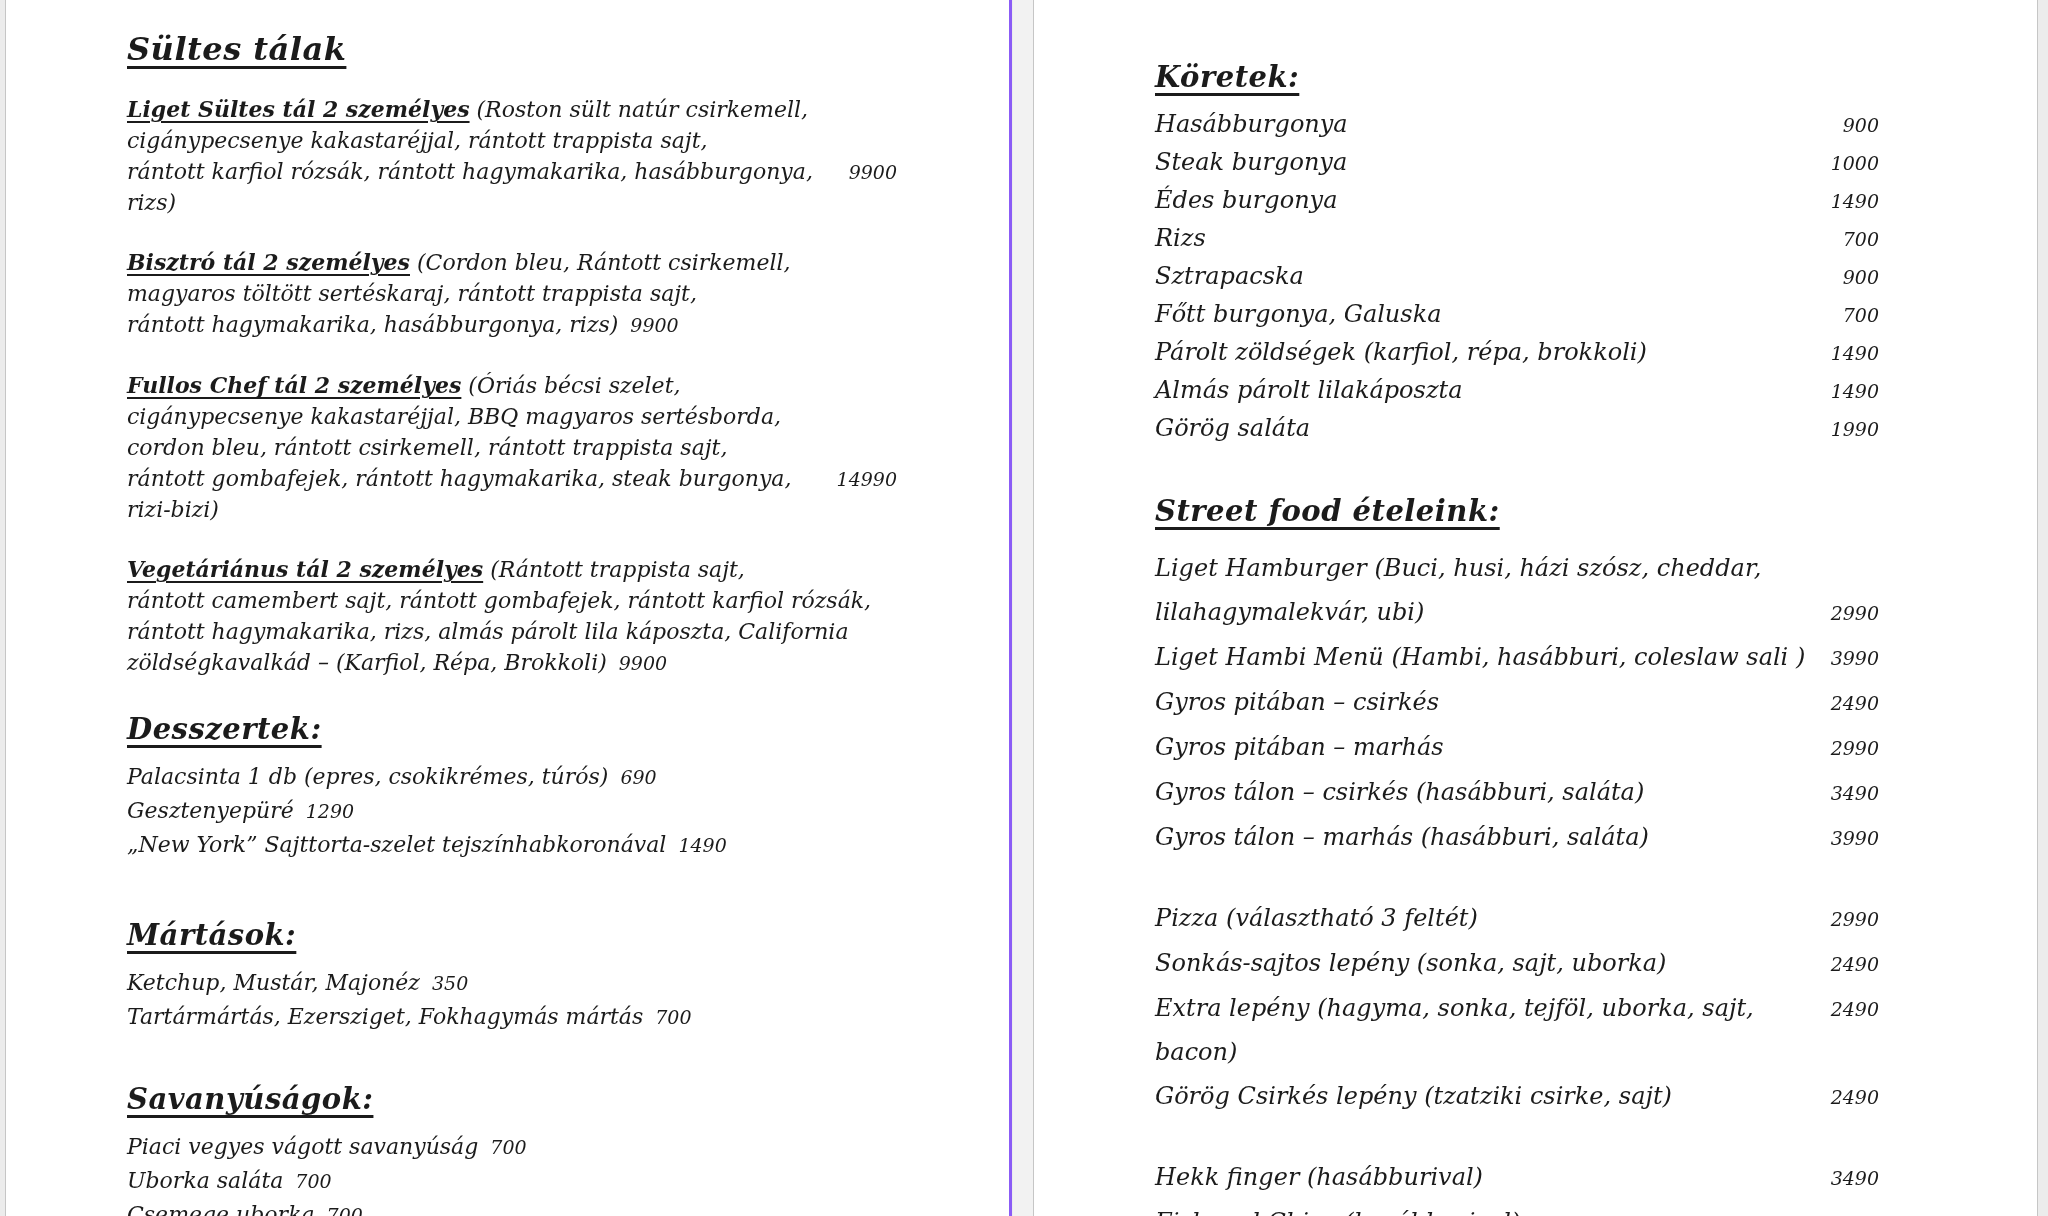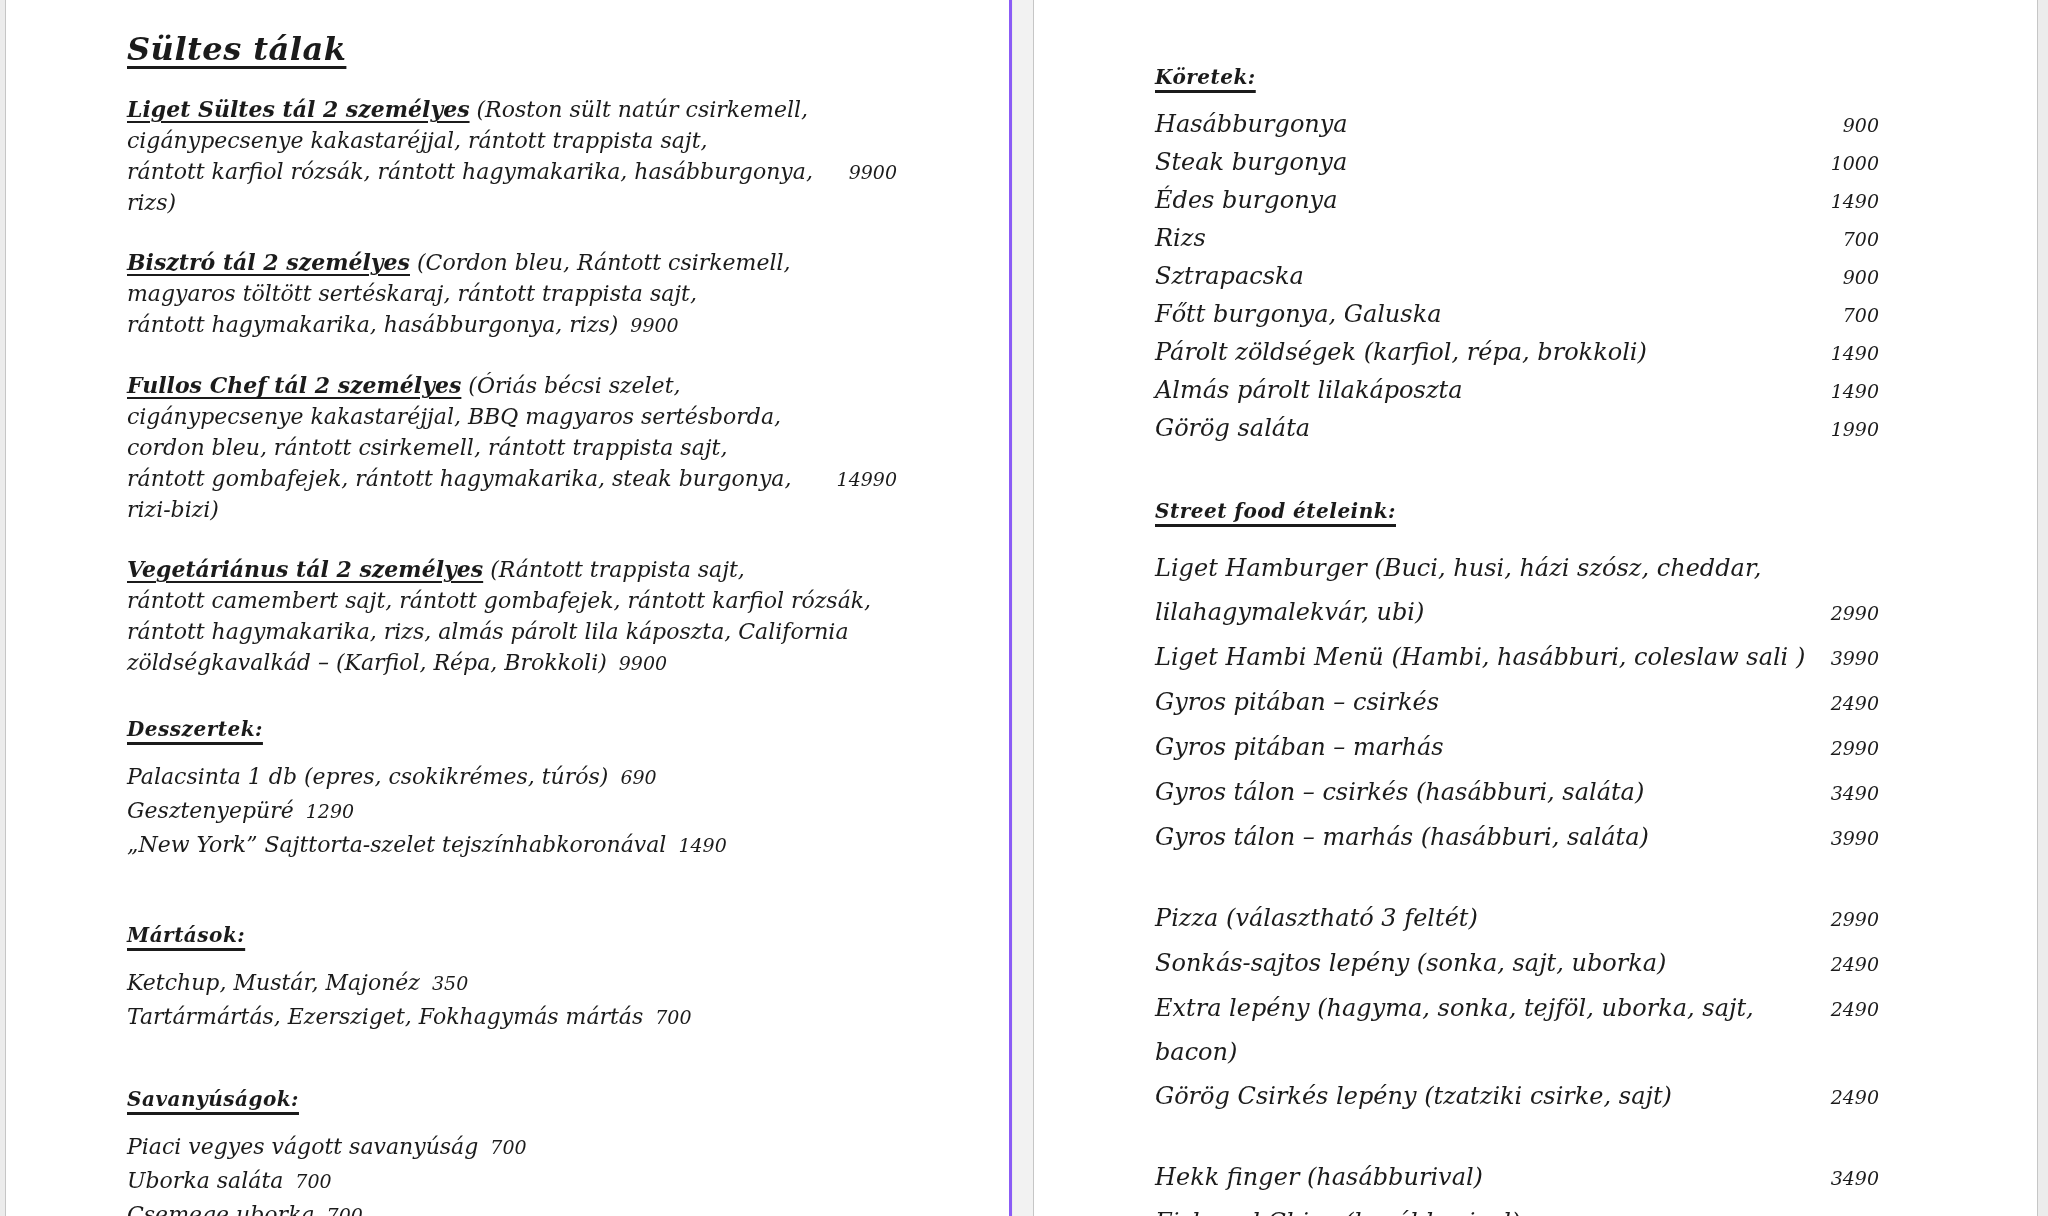--- a/index.html
+++ b/index.html
@@ -13,21 +13,21 @@
   .page{position:absolute;top:0;bottom:0;background:#ffffff;box-sizing:border-box}
   #page-left{left:5px;width:1007px;border-left:1px solid #c6c6c6;border-right:3px solid #8b5cf6}
   #page-right{left:1033px;width:1005px;border-left:1px solid #c6c6c6;border-right:1px solid #c6c6c6}
   .gutter{position:absolute;top:0;bottom:0;left:1013px;width:20px;background:#f2f2f2}
   .edge-right{position:absolute;top:0;bottom:0;left:2039px;width:9px;background:#ececec}
 
   .content-l{padding:28px 112px 0 121px}
   .content-r{padding:56px 158px 0 121px}
 
   .heading{
-    font-size:20px;font-weight:bold;margin:0;
+    font-size:29px;font-weight:bold;margin:0;
     text-decoration:underline;text-decoration-thickness:2.5px;text-underline-offset:6px;
     line-height:42px;letter-spacing:.5px;
   }
   #h-platters{font-size:32px;margin-bottom:24px}
 
   .platter{margin-bottom:29px}
   .line{display:flex;justify-content:flex-start;align-items:baseline;font-size:22px;line-height:31px}
   .title{font-weight:bold;text-decoration:underline;text-decoration-thickness:2px;text-underline-offset:4px}
   .p{white-space:nowrap;padding-left:12px;font-size:19px}
 

